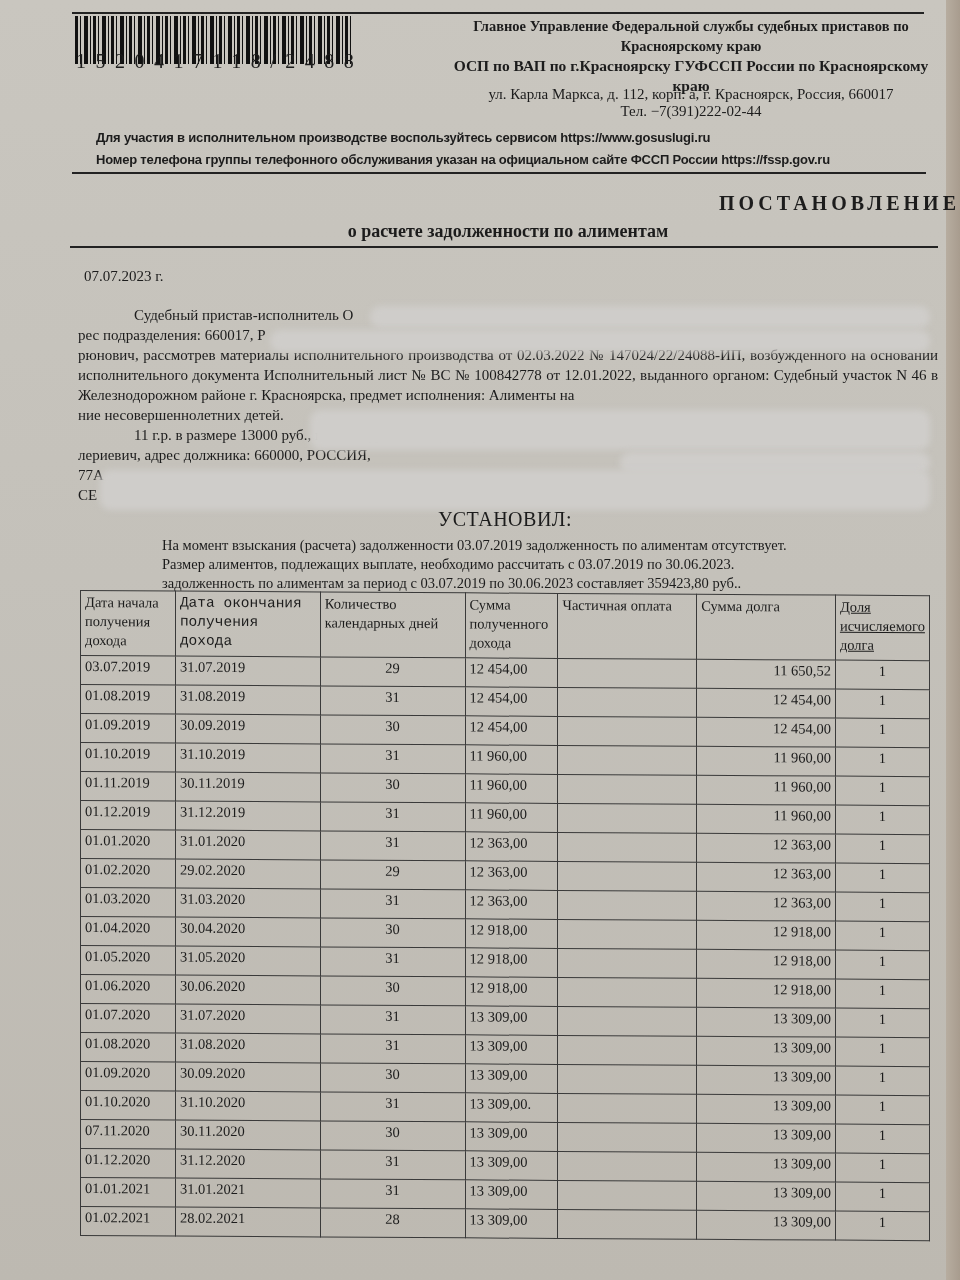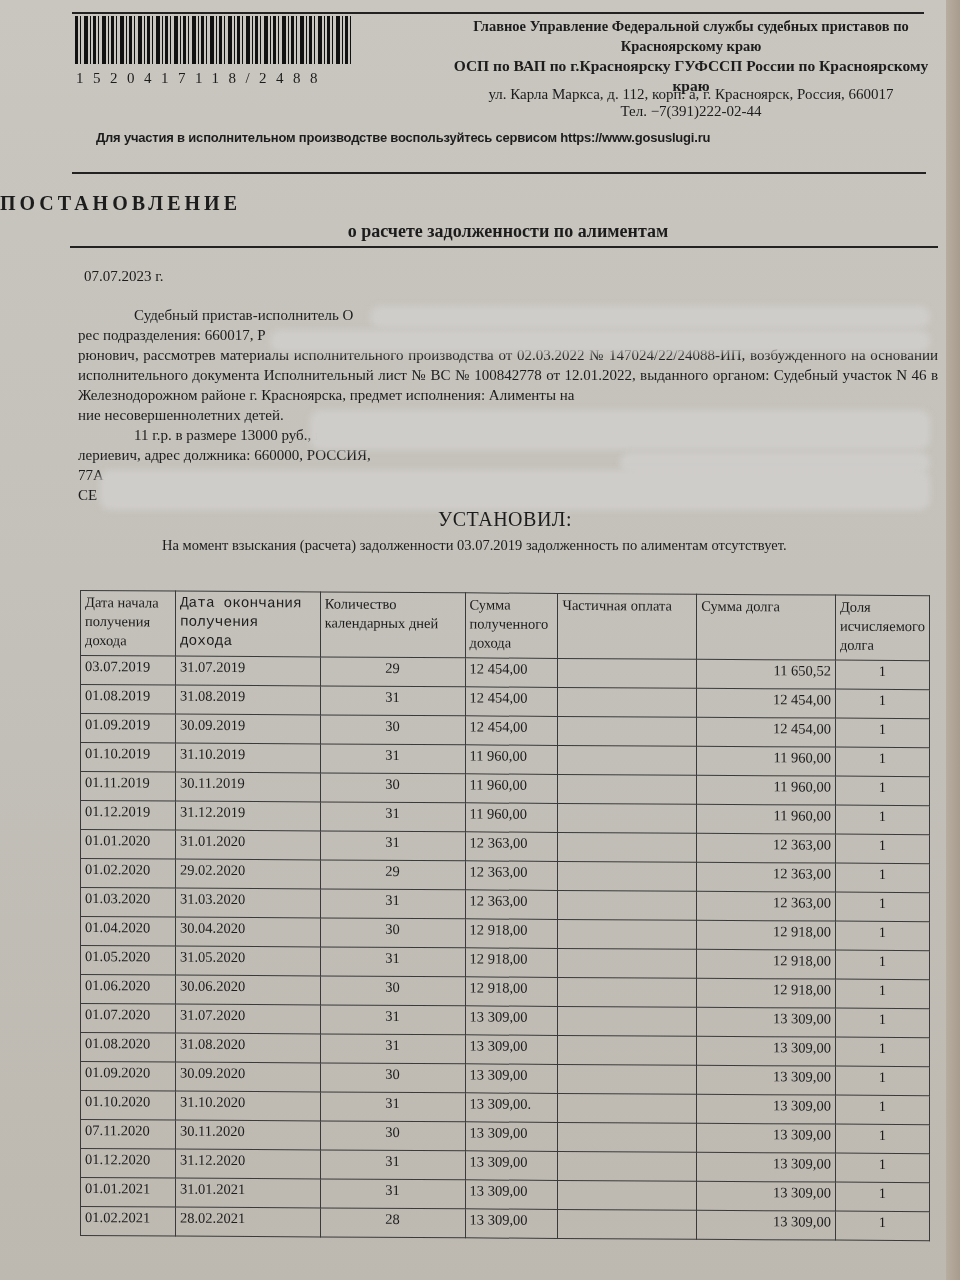--- a/index.html
+++ b/index.html
@@ -20,40 +20,40 @@
     .barcode-top-rule { position: absolute; left: 72px; top: 12px; width: 852px; height: 2px; background: #222; }
     .barcode {
       position: absolute; left: 75px; top: 16px; width: 277px; height: 48px;
       background: repeating-linear-gradient(90deg,
         #111 0px, #111 3px, transparent 3px, transparent 5px,
         #111 5px, #111 6px, transparent 6px, transparent 9px,
         #111 9px, #111 13px, transparent 13px, transparent 15px,
         #111 15px, #111 16px, transparent 16px, transparent 18px);
     }
     .barcode-num {
-      position: absolute; left: 76px; top: 70px; width: 280px;
-      font-size: 15px; letter-spacing: 9.5px; font-family: "Liberation Serif", serif;
+      position: absolute; left: 76px; top: 50px; width: 280px;
+      font-size: 20px; letter-spacing: 9.5px; font-family: "Liberation Serif", serif;
     }
     .org {
       position: absolute; left: 446px; top: 16px; width: 490px;
       text-align: center; font-weight: bold; font-size: 14.5px; line-height: 20px;
     }
     .org .line2 { font-size: 15.5px; }
     .org-addr {
       position: absolute; left: 446px; top: 86px; width: 490px; text-align: center;
       font-size: 15px; line-height: 17px;
     }
     .service {
       position: absolute; left: 96px; top: 127px; width: 830px;
       font-family: "Liberation Sans Narrow", "Liberation Sans", sans-serif;
       font-weight: bold; font-size: 13px; line-height: 22px; letter-spacing: -0.2px;
     }
     .rule { position: absolute; height: 2px; background: #222; }
     .title {
-      position: absolute; left: 0; top: 192px; width: 960px; text-align: left;
+      position: absolute; left: 0; top: 192px; width: 960px; text-align: right;
       font-weight: bold; font-size: 20px; letter-spacing: 4px;
     }
     .subtitle {
       position: absolute; left: 0; top: 221px; width: 1016px; text-align: center;
       font-weight: bold; font-size: 18px;
     }
     .date { position: absolute; left: 84px; top: 268px; font-size: 15px; }
     .body {
       position: absolute; left: 78px; top: 305px; width: 860px;
       font-size: 15px; line-height: 20px; text-align: justify;
@@ -79,21 +79,21 @@
     }
     table.debt th, table.debt td {
       border: 1.5px solid #3a3a3a; padding: 2px 4px; vertical-align: top;
     }
     table.debt th { font-weight: normal; text-align: left; line-height: 19px; height: 60px; }
     table.debt td { height: 24px; }
     .c-days { text-align: center; }
     .c-debt { text-align: right; }
     .c-share { text-align: center; }
     .w1 { width: 86px; } .w2 { width: 136px; font-family: Liberation Mono, monospace; } .w3 { width: 136px; margin-left: 16px; }
-    .w4 { width: 84px; } .w5 { width: 130px; } .w6 { width: 130px; } .w7 { width: 80px; }
+    .w4 { width: 84px; } .w5 { width: 130px; } .w6 { width: 130px; } .w7 { width: 80px; text-decoration: underline; }
   </style>
 </head>
 <body>
 
 <div class="paper"></div>
 <div class="edge"></div>
 
 <div class="barcode-top-rule"></div>
 <div class="barcode"></div>
 <div class="barcode-num">1520417118/2488</div>
@@ -102,20 +102,21 @@
   <div>Главное Управление Федеральной службы судебных приставов по Красноярскому краю</div>
   <div class="line2">ОСП по ВАП по г.Красноярску ГУФССП России по Красноярскому краю</div>
 </div>
 <div class="org-addr">
   <div>ул. Карла Маркса, д. 112, корп. а, г. Красноярск, Россия, 660017</div>
   <div>Тел. −7(391)222-02-44</div>
 </div>
 
 <div class="service">
   <div>Для участия в исполнительном производстве воспользуйтесь сервисом https://www.gosuslugi.ru</div>
+  <div>Номер телефона группы телефонного обслуживания указан на официальном сайте ФССП России https://fssp.gov.ru</div>
 </div>
 <div class="rule" style="left:72px; top:172px; width:854px;"></div>
 
 <div class="title">ПОСТАНОВЛЕНИЕ</div>
 <div class="subtitle">о расчете задолженности по алиментам</div>
 <div class="rule" style="left:70px; top:246px; width:868px;"></div>
 
 <div class="date">07.07.2023 г.</div>
 
 <div class="body">
@@ -131,20 +132,22 @@
 
 <div class="redact" style="left:370px; top:306px; width:560px; height:22px;"></div>
 <div class="redact" style="left:270px; top:330px; width:660px; height:22px;"></div>
 <div class="redact" style="left:310px; top:410px; width:620px; height:40px;"></div>
 <div class="redact" style="left:620px; top:452px; width:310px; height:22px;"></div>
 <div class="redact" style="left:100px; top:470px; width:830px; height:40px;"></div>
 
 <div class="ustanovil">УСТАНОВИЛ:</div>
 <div class="finding">
   <div>На момент взыскания (расчета) задолженности  03.07.2019 задолженность по алиментам отсутствует.</div>
+  <div>Размер алиментов, подлежащих выплате, необходимо рассчитать с 03.07.2019 по 30.06.2023.</div>
+  <div>задолженность по алиментам за период с 03.07.2019 по 30.06.2023 составляет 359423,80 руб..</div>
 </div>
 
 <table class="debt">
   <thead>
     <tr>
       <th class="w1">Дата начала получения дохода</th>
       <th class="w2">Дата окончания получения дохода</th>
       <th class="w3">Количество календарных дней</th>
       <th class="w4">Сумма полученного дохода</th>
       <th class="w5">Частичная оплата</th>

